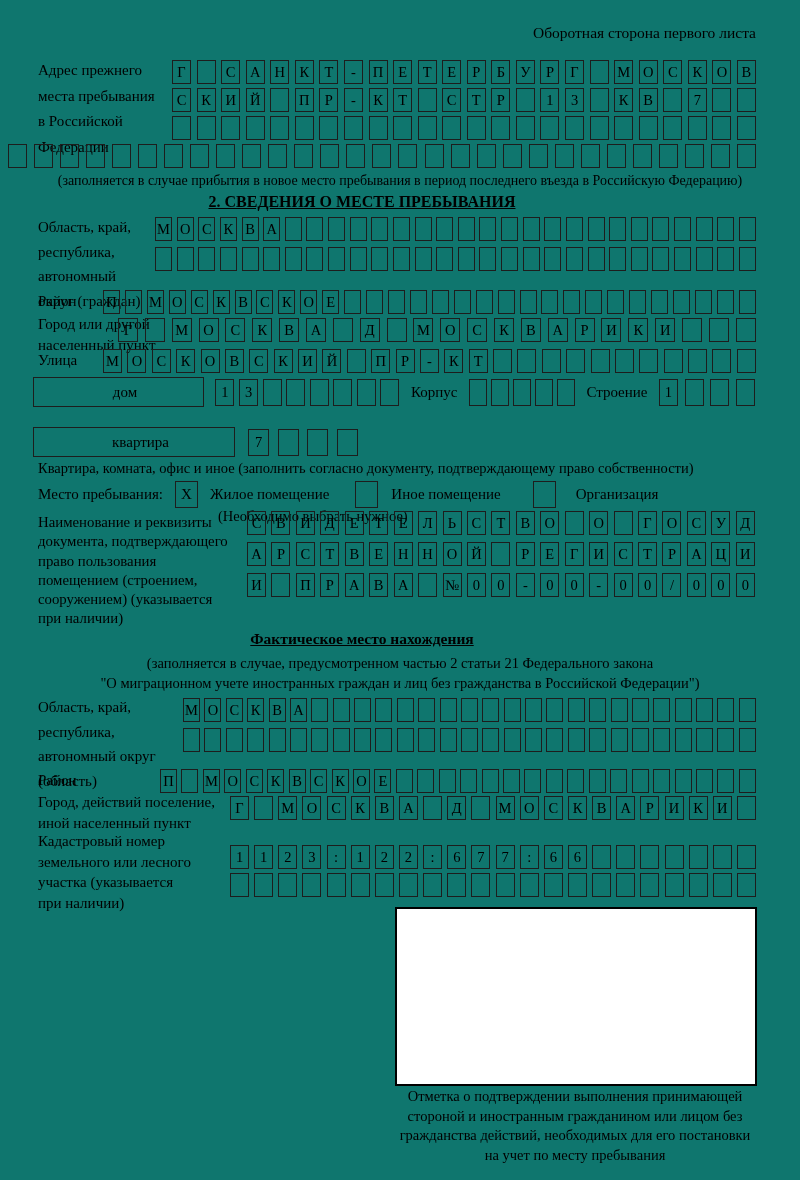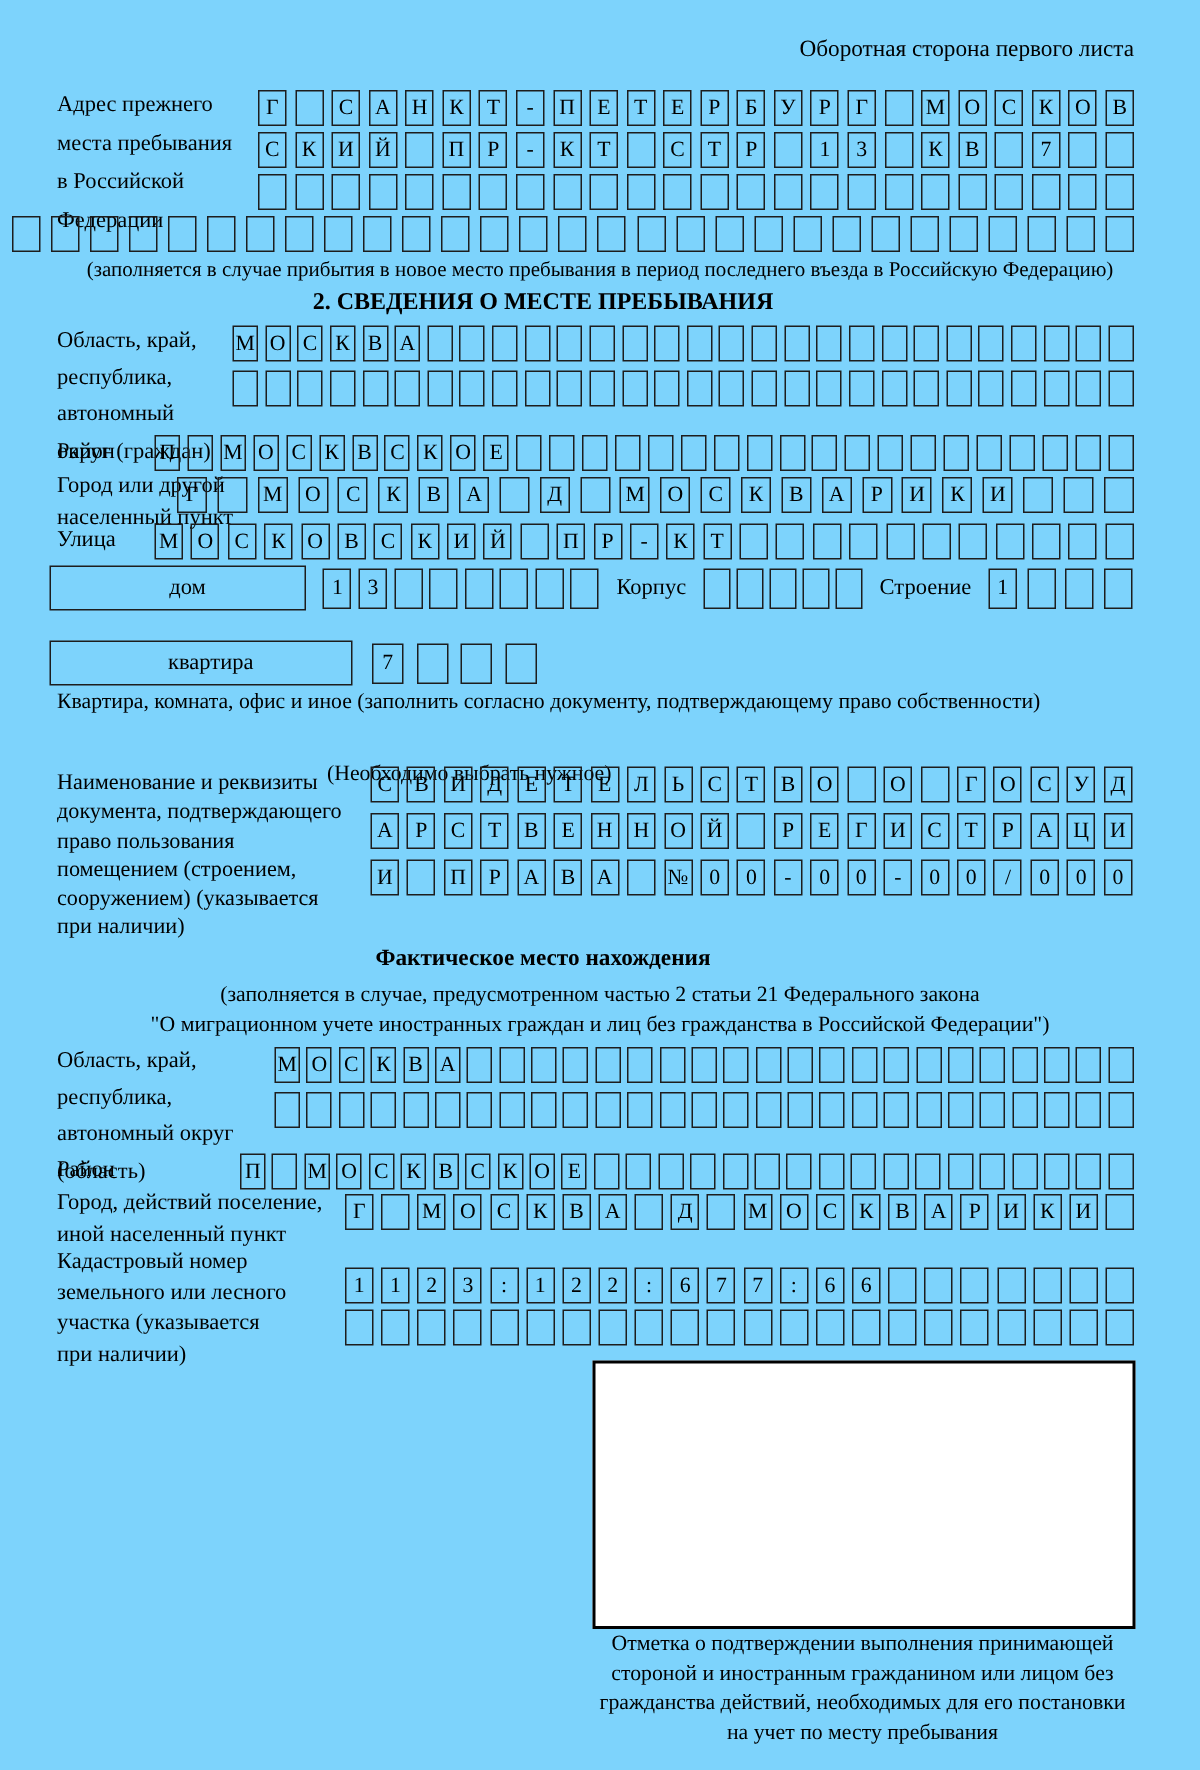--- a/index.html
+++ b/index.html
@@ -1,21 +1,21 @@
 <!DOCTYPE html>
 <html><head>
 <meta charset="utf-8">
 <style>
   html,body{margin:0;padding:0;background:#fff;}
-  .page{position:relative;width:800px;height:1180px;background:#7dd3fc;overflow:hidden;
+  .page{position:relative;width:800px;height:1180px;background:#0f766e;overflow:hidden;
         font-family:"Liberation Serif", "DejaVu Serif", serif;color:#000;}
   .lbl{position:absolute;font-size:15px;line-height:25px;}
   .note{position:absolute;font-size:14px;}
   .center{left:0;width:800px;text-align:center;}
-  .title{position:absolute;left:0;width:724px;text-align:center;font-weight:bold;font-size:16px;}
+  .title{position:absolute;left:0;width:724px;text-align:center;font-weight:bold;font-size:16px;text-decoration:underline;}
   .boxrow{position:absolute;display:flex;justify-content:space-between;}
   .boxrow.rel{position:static;}
   .cbox{box-sizing:border-box;flex:none;border:1.7px solid #1d1d1d;width:var(--bw,19px);height:var(--bh,24px);
         display:flex;align-items:center;justify-content:center;font-size:14.5px;}
   .hband{position:absolute;display:flex;align-items:center;justify-content:space-between;}
   .rectlbl{box-sizing:border-box;flex:none;border:1.7px solid #1d1d1d;height:30px;
         display:flex;align-items:center;justify-content:center;font-size:15px;padding-left:13px;}
   .inl{flex:none;font-size:15px;}
   .chk{box-sizing:border-box;flex:none;border:1.7px solid #1d1d1d;width:23px;height:27px;
         display:inline-flex;align-items:center;justify-content:center;font-size:15px;}
@@ -344,20 +344,29 @@
     <div class="rectlbl" style="width:202px">квартира</div>
     <div class="boxrow rel" style="width:110px;--bw:21px;--bh:27px">
         <span class="cbox">7</span>
         <span class="cbox"></span>
         <span class="cbox"></span>
         <span class="cbox"></span>
       </div>
   </div>
   <div class="note" style="left:38px;top:460px;font-size:14.5px">Квартира, комната, офис и иное (заполнить согласно документу, подтверждающему право собственности)</div>
 
+  <div class="hband" style="left:38px;top:481px;justify-content:flex-start">
+    <span class="inl">Место пребывания:</span>
+    <span class="chk" style="margin-left:12px">X</span>
+    <span class="inl" style="margin-left:12px">Жилое помещение</span>
+    <span class="chk" style="margin-left:26px"></span>
+    <span class="inl" style="margin-left:13px">Иное помещение</span>
+    <span class="chk" style="margin-left:32px"></span>
+    <span class="inl" style="margin-left:20px">Организация</span>
+  </div>
   <div class="note" style="left:218px;top:508px;font-size:14.5px">(Необходимо выбрать нужное)</div>
 
   <div class="lbl" style="left:38px;top:513px;width:210px;line-height:19.3px;font-size:14.8px">
     <div>Наименование и реквизиты</div>
     <div>документа, подтверждающего</div>
     <div>право пользования</div>
     <div>помещением (строением,</div>
     <div>сооружением) (указывается</div>
     <div>при наличии)</div>
   </div>

